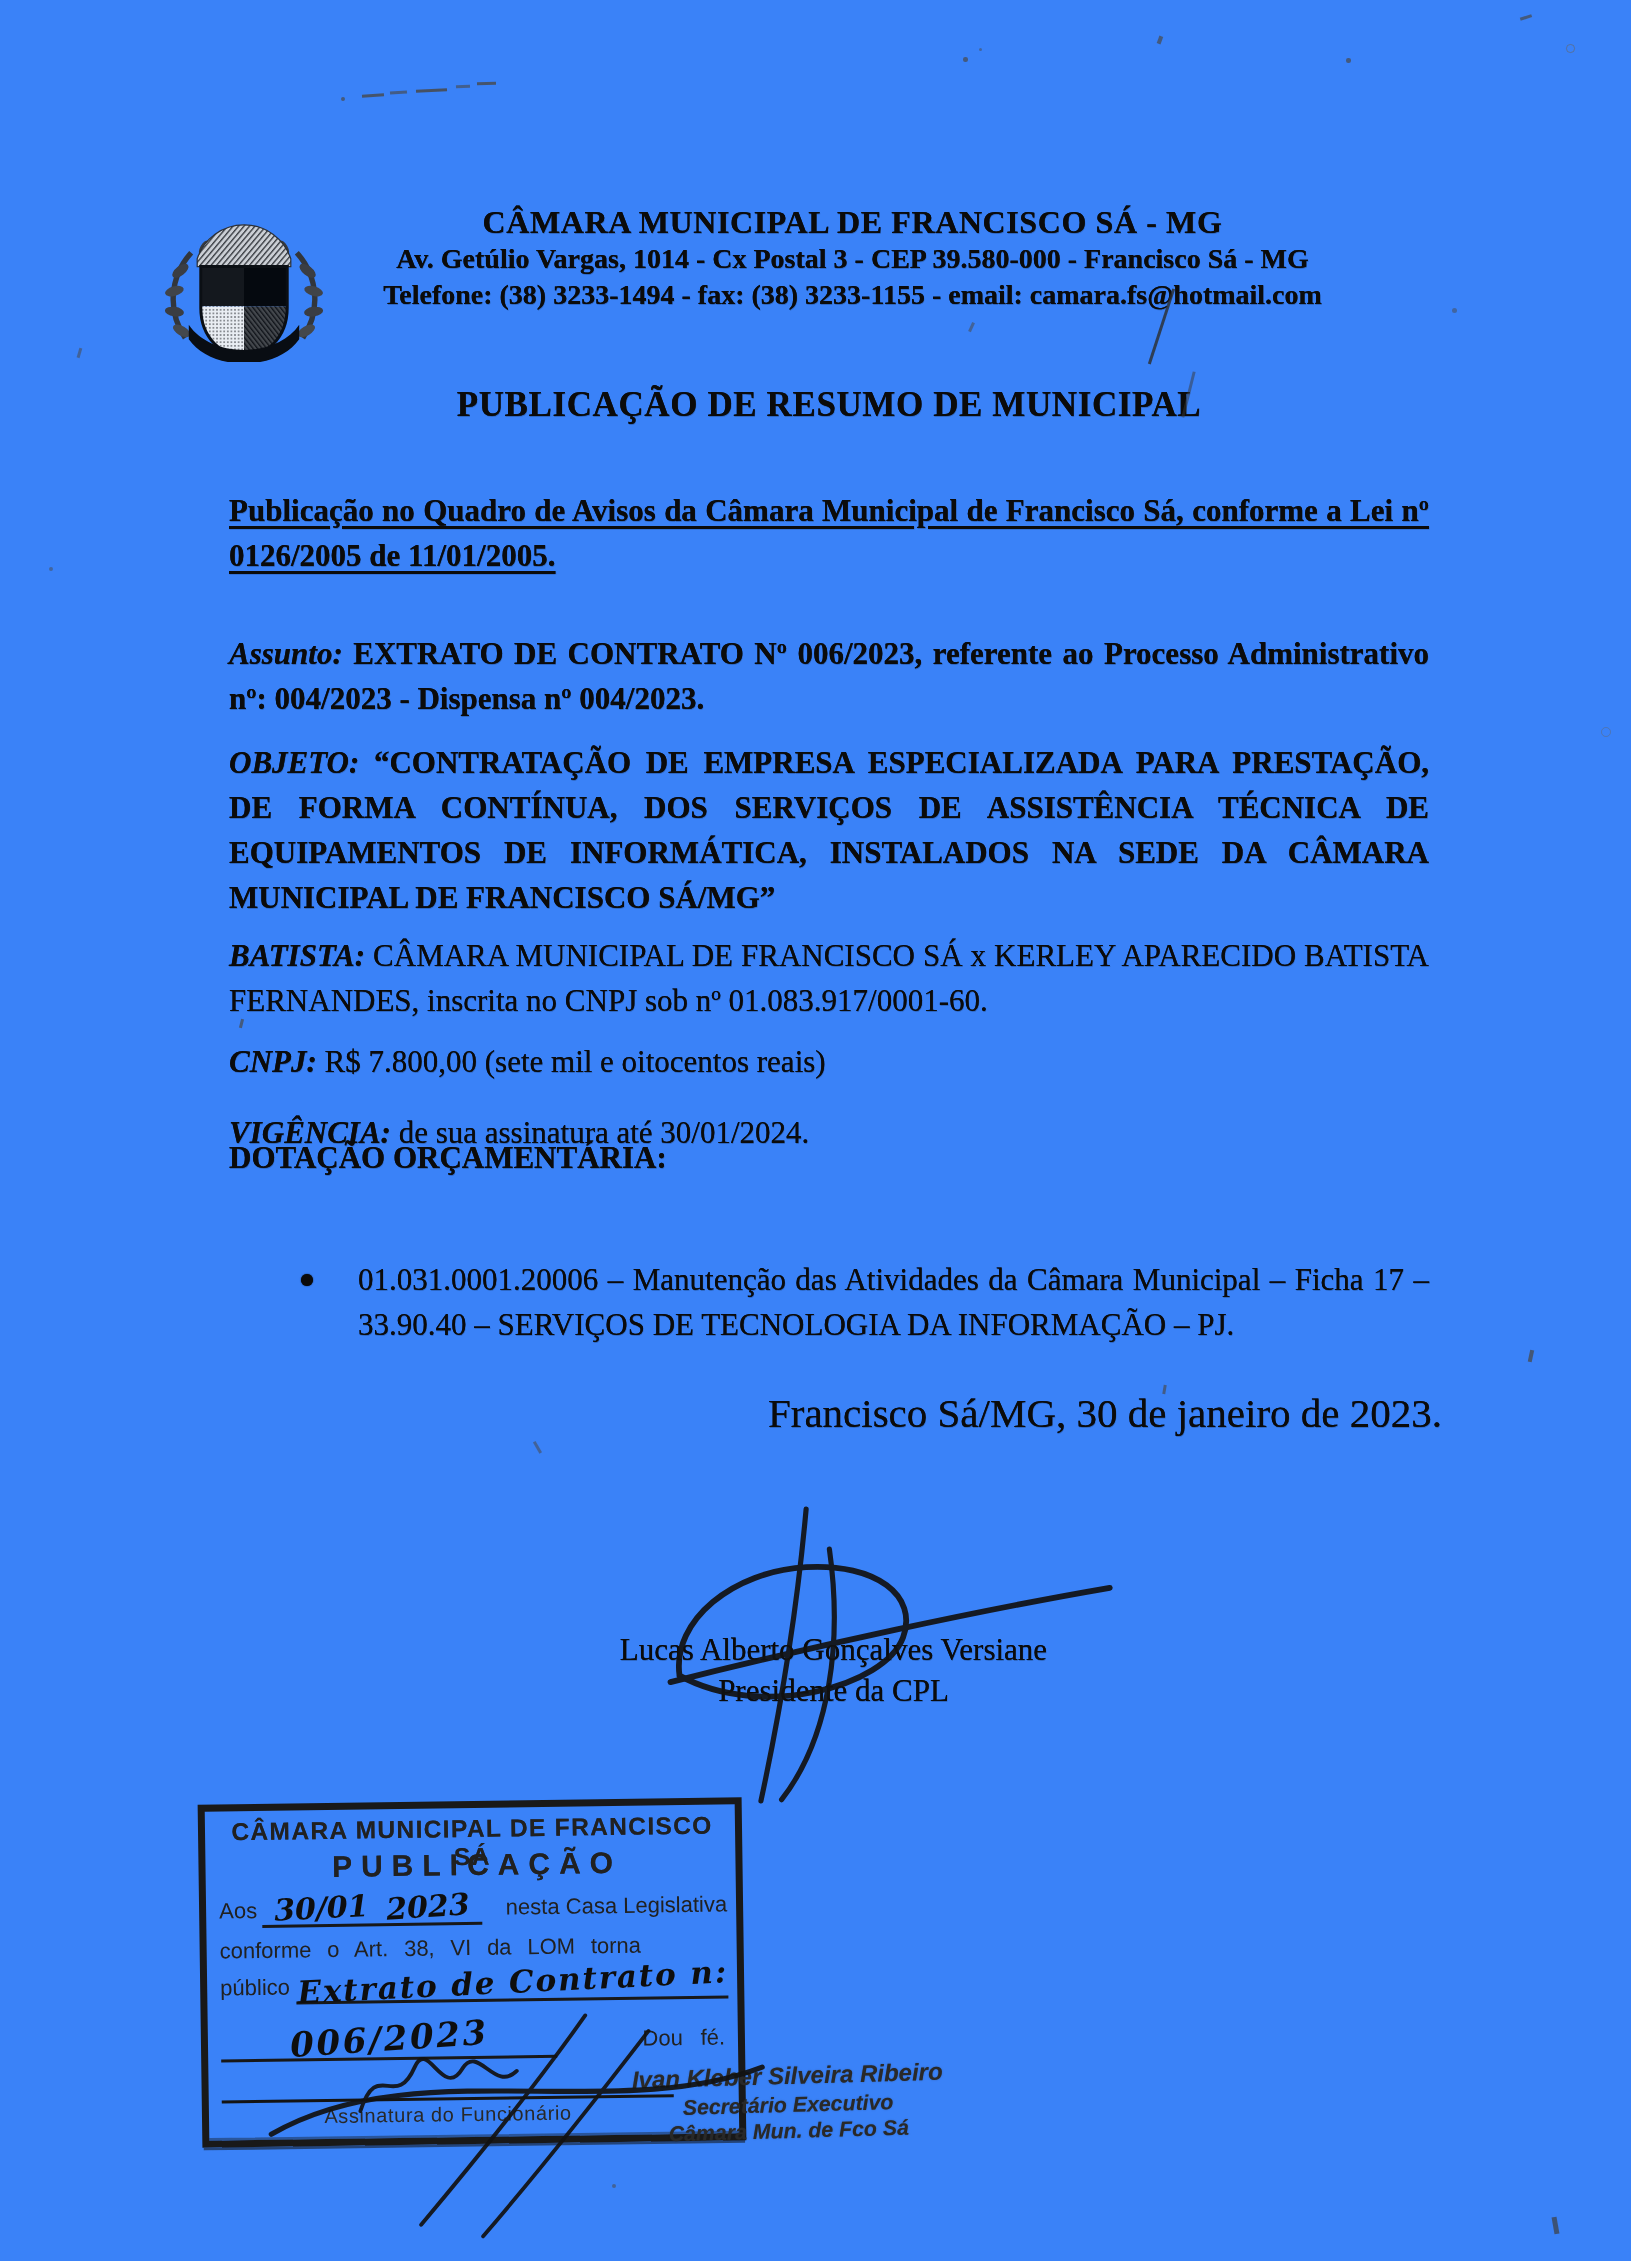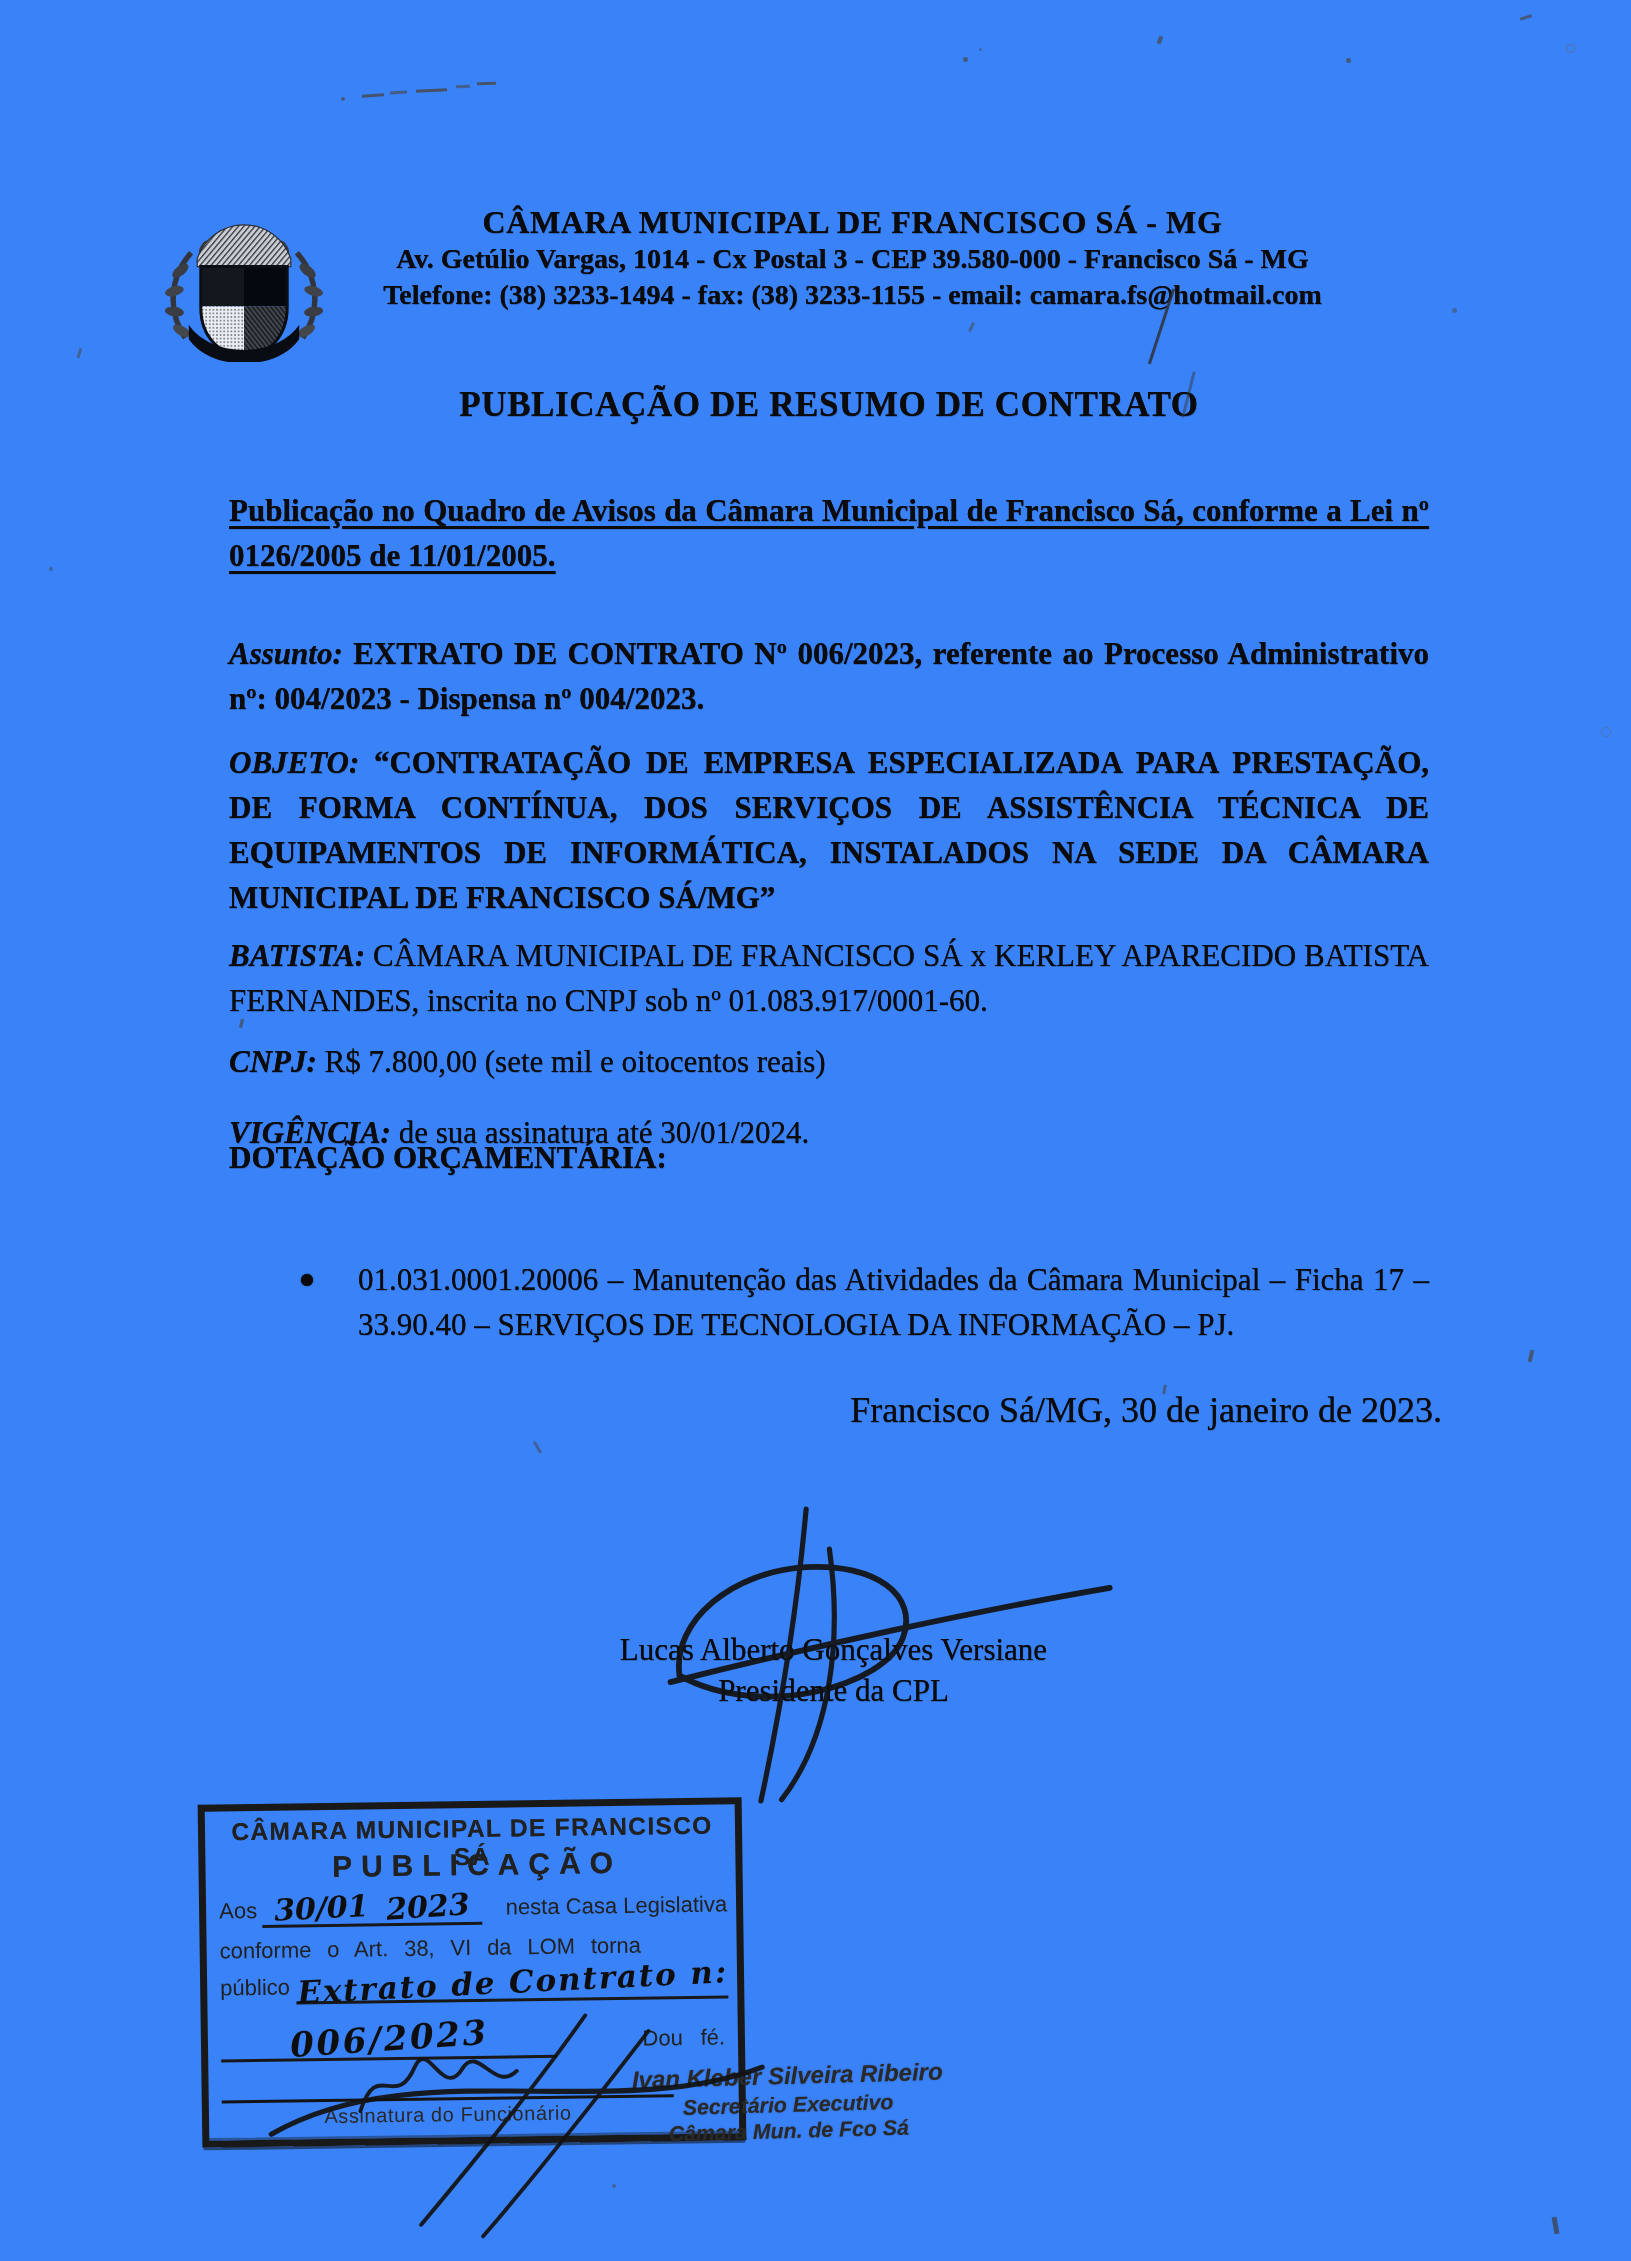--- a/index.html
+++ b/index.html
@@ -37,21 +37,21 @@
   .partes{top:933px;}
   .valor{top:1039px;}
   .vigencia{top:1110px;}
   .dotacao{top:1135px;font-weight:bold;}
 
   .list{left:229px;width:1200px;top:1257px;}
   .list-item{position:relative;}
   .dot{position:absolute;left:72px;top:17px;width:11.6px;height:11.6px;border-radius:50%;background:#0d0d0d;box-shadow:0 0 1.3px #000;}
   .li-text{display:block;margin-left:129px;font-size:31px;line-height:45px;text-align:justify;}
 
-  .dateline{top:1389px;left:229px;width:1213px;text-align:right;font-size:36px;}
+  .dateline{top:1389px;left:229px;width:1213px;text-align:right;font-size:41px;}
 
   
   .signer{left:465px;width:737px;text-align:center;font-size:31px;}
   .sig-name{top:1632px;}
   .sig-role{top:1673px;}
 
   
   .stamp{
     left:200px;top:1801px;width:544px;height:343px;
     border:7.1px solid #1b1b1b;
@@ -150,21 +150,21 @@
     <path d="M150,207 H222 V210 C222,261 186,286 150,296 Z" fill="url(#hatch2)"></path>
     <path d="M78,141 H222 V210 C222,262 186,287 150,297 C114,287 78,262 78,210 Z" fill="none" stroke="#141414" stroke-width="5"></path>
 
     <path d="M58,238 C95,294 205,294 242,238 L242,262 C205,316 95,316 58,262 Z" fill="#121212"></path>
   </svg>
 
   <div class="abs head-line org-line ink">CÂMARA MUNICIPAL DE FRANCISCO SÁ - MG</div>
   <div class="abs head-line addr-line ink">Av. Getúlio Vargas, 1014 - Cx Postal 3 - CEP 39.580-000 - Francisco Sá - MG</div>
   <div class="abs head-line phone-line ink">Telefone: (38) 3233-1494 - fax: (38) 3233-1155 - email: camara.fs@hotmail.com</div>
 
-  <div class="abs doc-title ink">PUBLICAÇÃO DE RESUMO DE CONTRATO</div>
+  <div class="abs doc-title ink">PUBLICAÇÃO DE RESUMO DE MUNICIPAL</div>
 
   <div class="abs para intro ink">
     <span class="u">Publicação no Quadro de Avisos da Câmara Municipal de Francisco Sá, conforme a Lei nº 0126/2005 de 11/01/2005.</span>
   </div>
 
   <div class="abs para assunto ink">
     <span class="b">Assunto:</span>
     <span>EXTRATO DE CONTRATO Nº 006/2023, referente ao Processo Administrativo nº: 004/2023 - Dispensa nº 004/2023.</span>
   </div>
 

